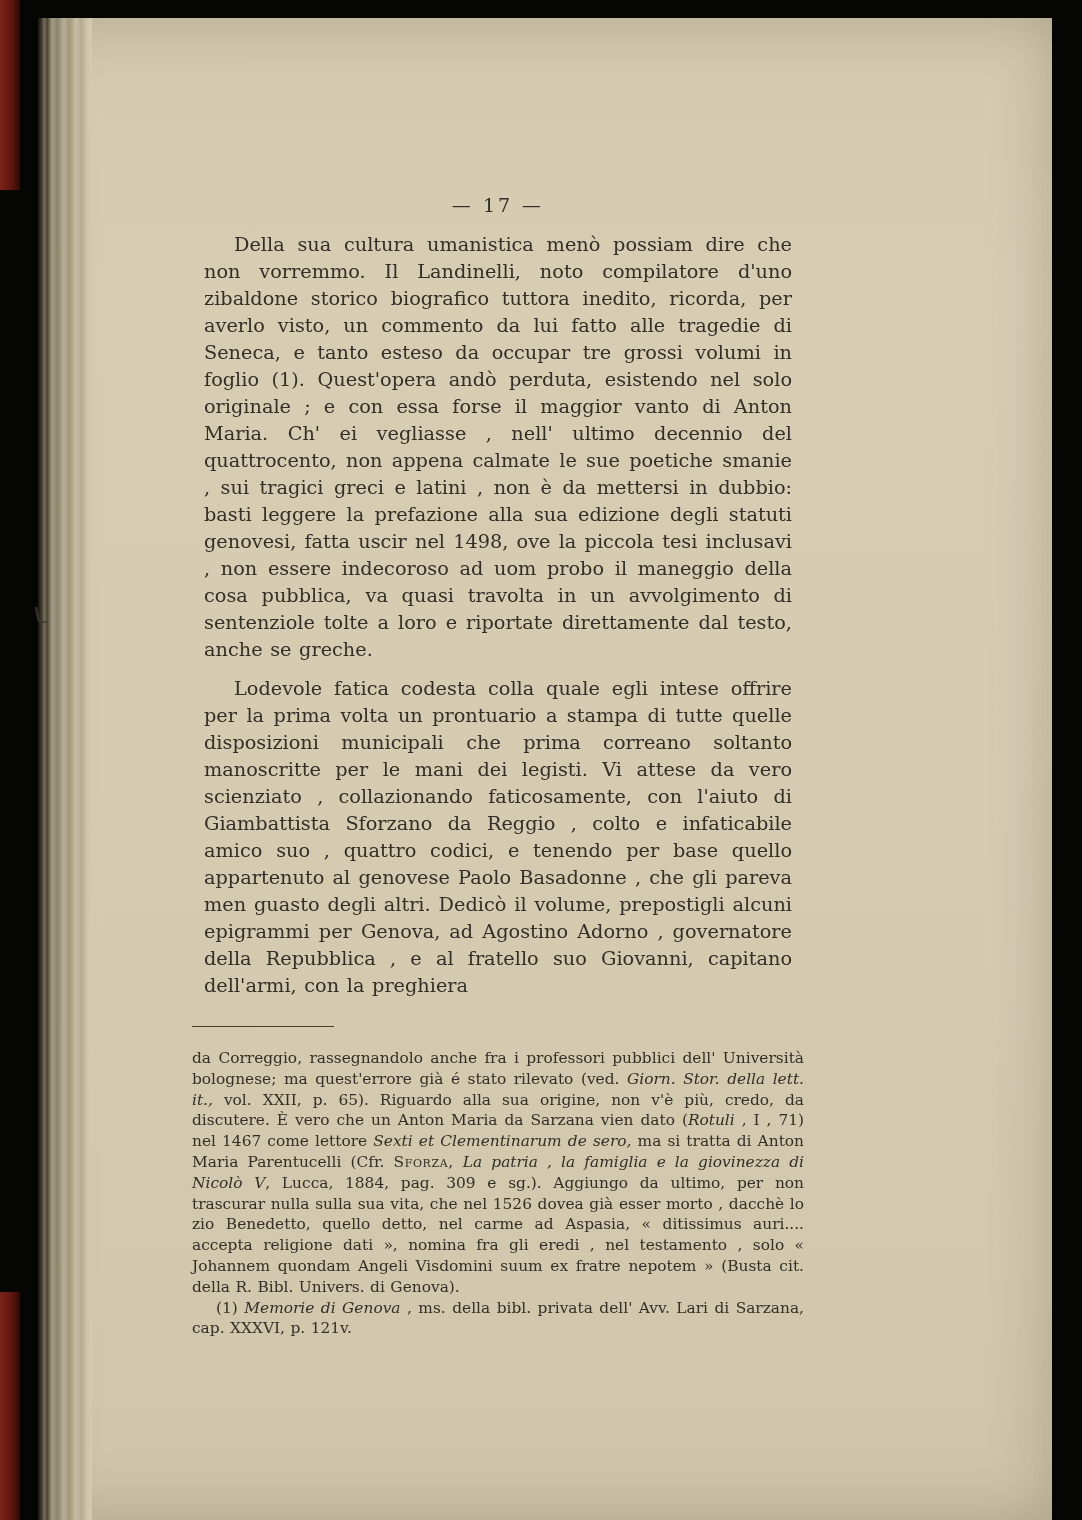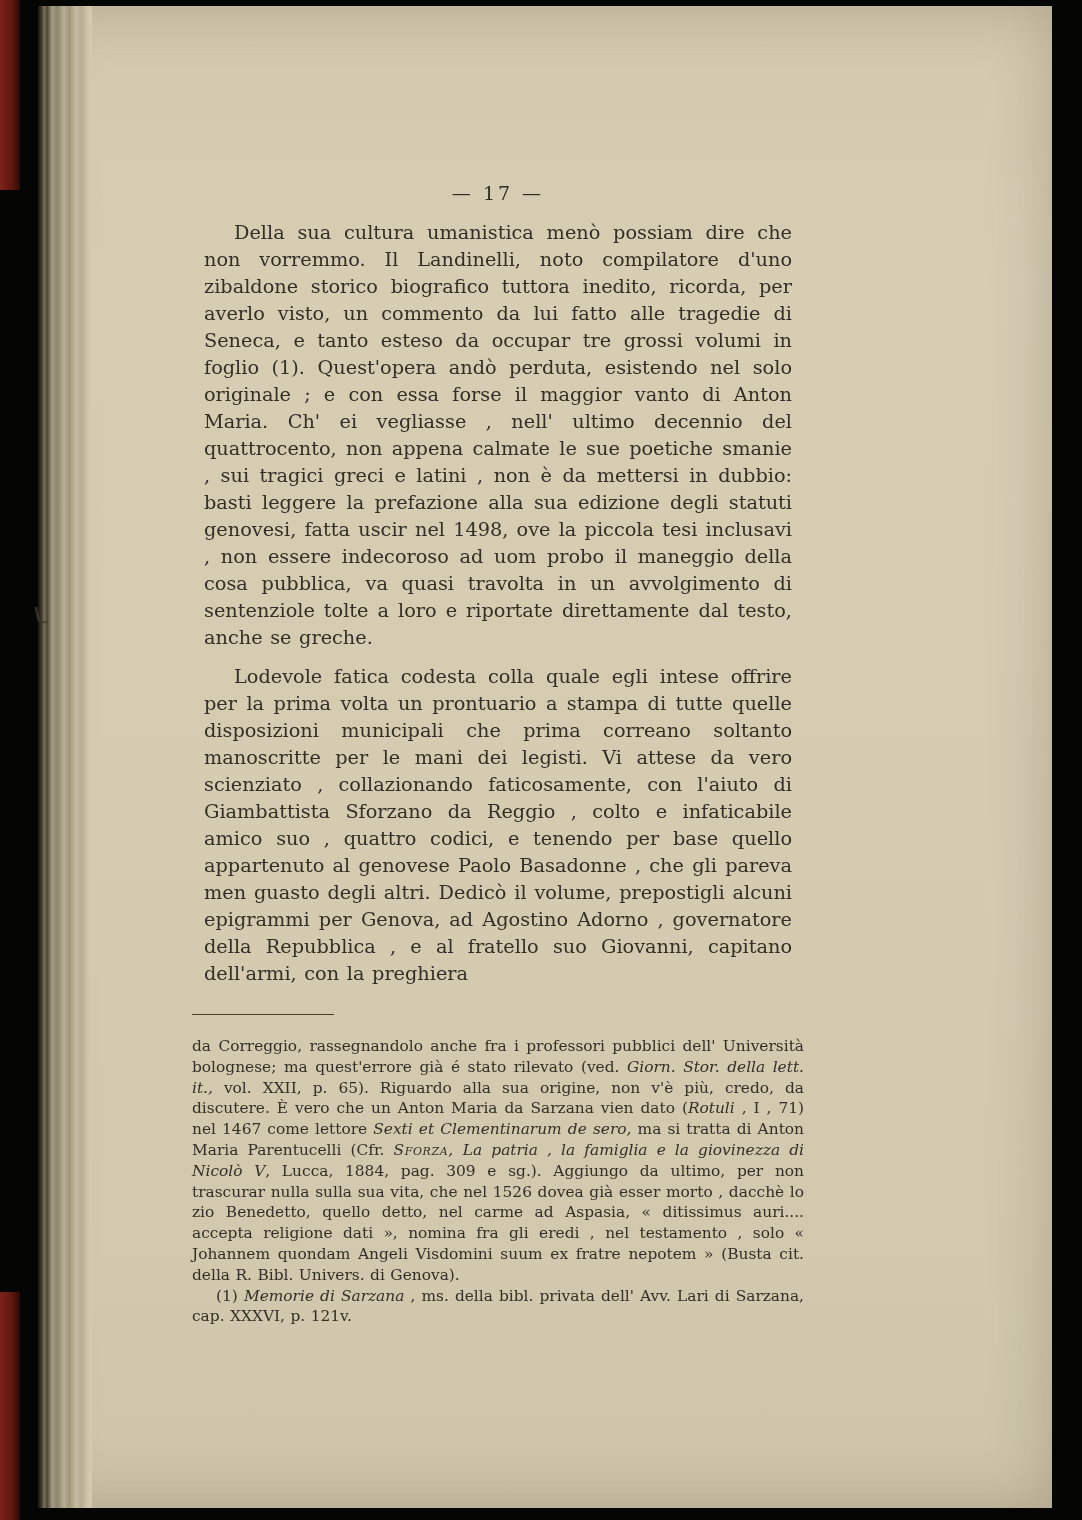--- a/index.html
+++ b/index.html
@@ -8,21 +8,21 @@
     width: 1082px;
     height: 1520px;
     background: #050504;
     overflow: hidden;
     font-family: "DejaVu Serif", serif;
   }
   
   .page {
     position: absolute;
     left: 38px;
-    top: 6px;
+    top: 18px;
     width: 1014px;
     height: 1502px;
     background:
       linear-gradient(180deg, #d2c9ae 0%, #d6cdb3 18%, #d4cbb1 55%, #d1c8ad 85%, #cdc4a9 100%);
     box-shadow: inset 0 0 60px rgba(70,60,40,0.25);
   }
   
   .page-edges {
     position: absolute;
     left: 0; top: 0;
@@ -83,21 +83,21 @@
   .footnotes p {
     font-size: 15.4px;
     line-height: 20.8px;
     text-align: justify;
     margin: 0;
     word-spacing: 0.6px;
   }
   .footnotes p.cont { text-indent: 0; }
   .footnotes p.fn1  { text-indent: 24px; }
   .it { font-style: italic; }
-  .sc { font-variant: small-caps; letter-spacing: 0.6px; font-style: italic; }
+  .sc { font-variant: small-caps; letter-spacing: 0.6px; }
 </style>
 </head>
 <body>
 
 <div class="scan">
 
   <div class="page">
     <div class="page-edges"></div>
 
     <div class="text-col">
@@ -109,21 +109,21 @@
         <p>Lodevole fatica codesta colla quale egli intese offrire per la prima volta un prontuario a stampa di tutte quelle disposizioni municipali che prima correano soltanto manoscritte per le mani dei legisti. Vi attese da vero scienziato , collazionando faticosamente, con l'aiuto di Giambattista Sforzano da Reggio , colto e infaticabile amico suo , quattro codici, e tenendo per base quello appartenuto al genovese Paolo Basadonne , che gli pareva men guasto degli altri. Dedicò il volume, prepostigli alcuni epigrammi per Genova, ad Agostino Adorno , governatore della Repubblica , e al fratello suo Giovanni, capitano dell'armi, con la preghiera</p>
       </div>
 
       <hr class="footnote-rule">
 
       <div class="footnotes">
         <p class="cont">
           <span>da Correggio, rassegnandolo anche fra i professori pubblici dell' Università bolognese; ma quest'errore già é stato rilevato (ved. </span><span class="it">Giorn. Stor. della lett. it.,</span><span> vol. XXII, p. 65). Riguardo alla sua origine, non v'è più, credo, da discutere. È vero che un Anton Maria da Sarzana vien dato (</span><span class="it">Rotuli</span><span> , I , 71) nel 1467 come lettore </span><span class="it">Sexti et Clementinarum de sero,</span><span> ma si tratta di Anton Maria Parentucelli (Cfr. </span><span class="sc">Sforza,</span><span class="it"> La patria , la famiglia e la giovinezza di Nicolò V</span><span>, Lucca, 1884, pag. 309 e sg.). Aggiungo da ultimo, per non trascurar nulla sulla sua vita, che nel 1526 dovea già esser morto , dacchè lo zio Benedetto, quello detto, nel carme ad Aspasia, « ditissimus auri.... accepta religione dati », nomina fra gli eredi , nel testamento , solo « Johannem quondam Angeli Visdomini suum ex fratre nepotem » (Busta cit. della R. Bibl. Univers. di Genova).</span>
         </p>
         <p class="fn1">
-          <span>(1) </span><span class="it">Memorie di Sarzana</span><span> , ms. della bibl. privata dell' Avv. Lari di Sarzana, cap. XXXVI, p. 121v.</span>
+          <span>(1) </span><span class="it">Memorie di Genova</span><span> , ms. della bibl. privata dell' Avv. Lari di Sarzana, cap. XXXVI, p. 121v.</span>
         </p>
       </div>
 
     </div>
   </div>
 
   <div class="cover-edge top"></div>
   <div class="cover-edge bottom"></div>
   <div class="margin-mark"></div>
 

